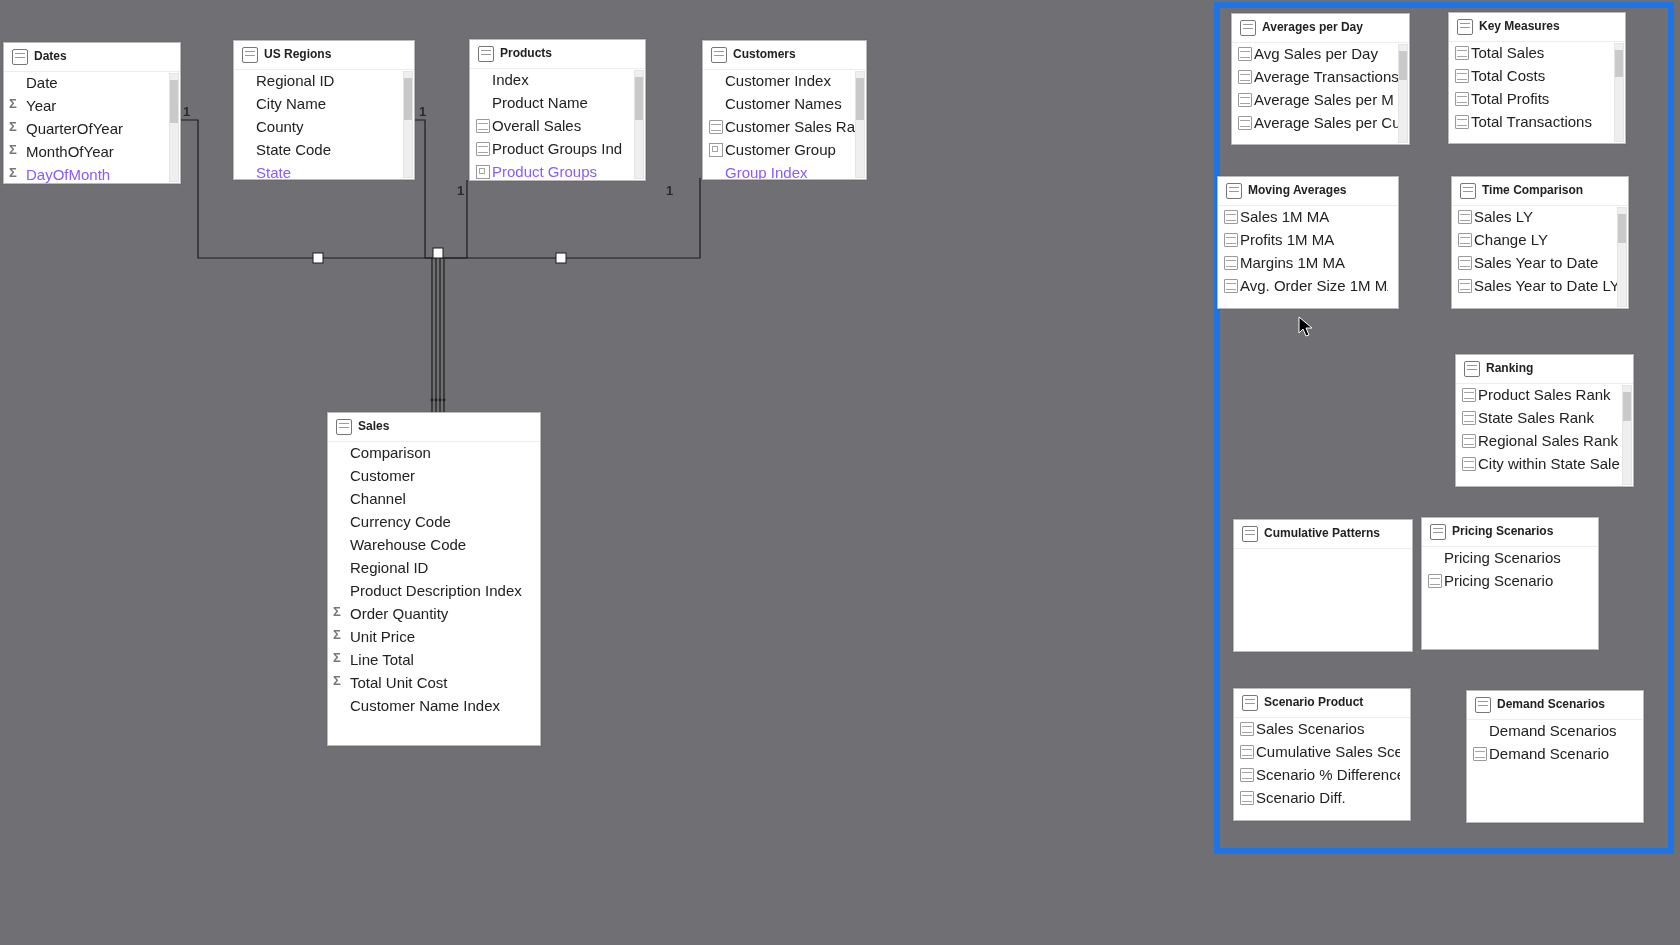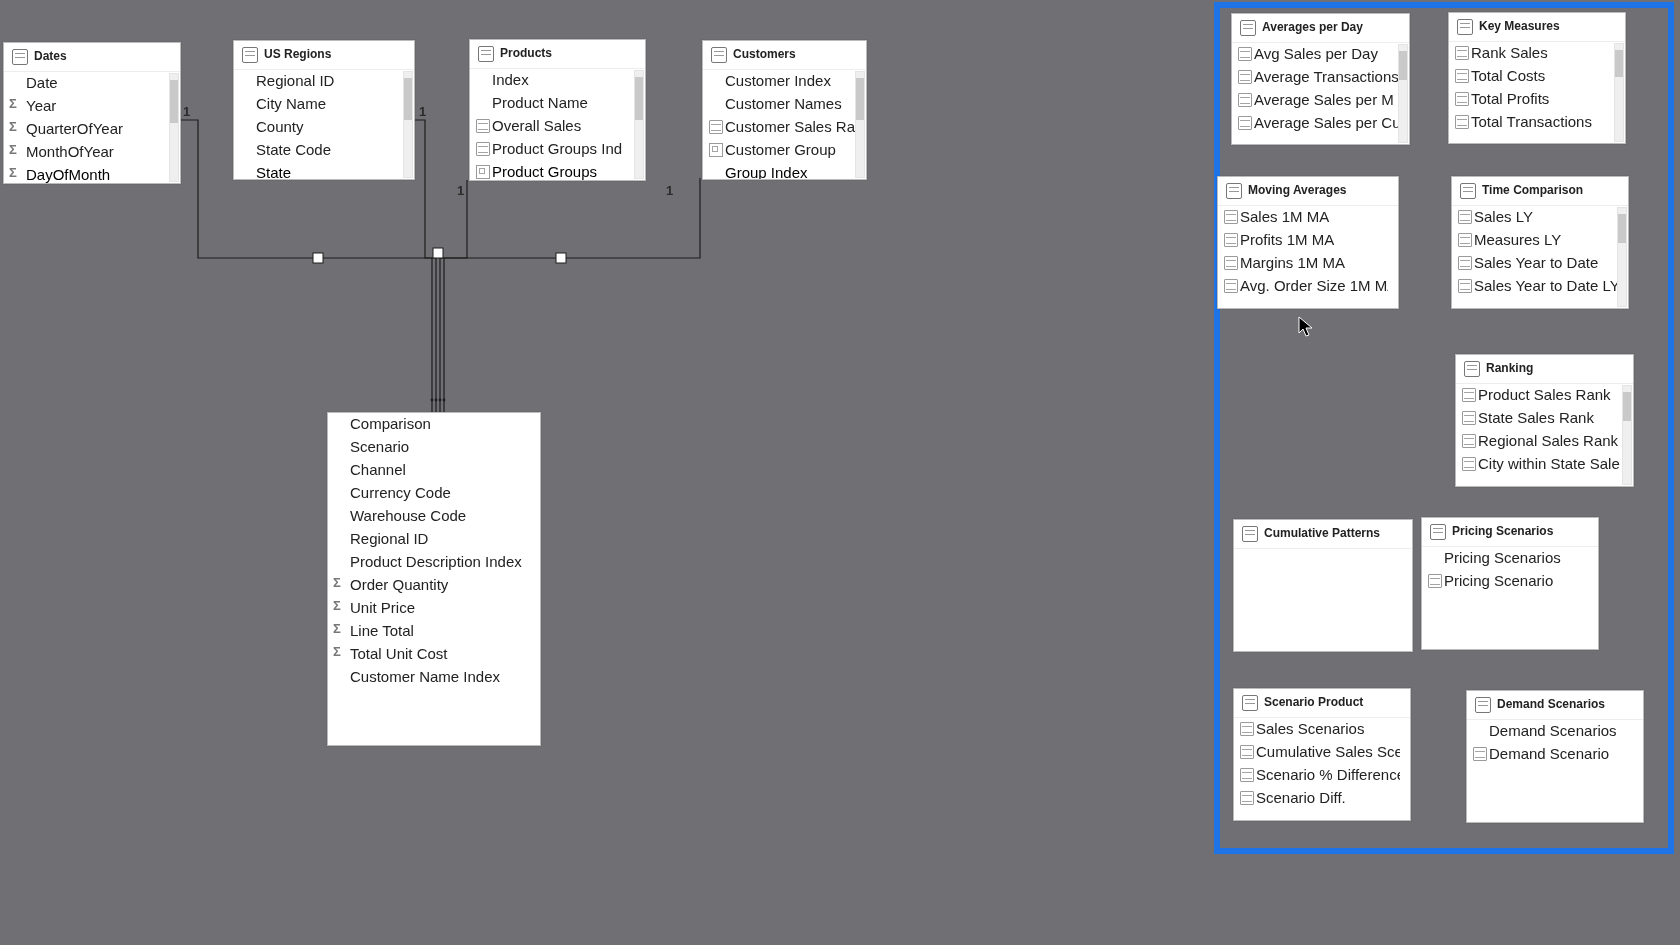--- a/index.html
+++ b/index.html
@@ -7,21 +7,21 @@
   svg.lines{position:absolute;left:0;top:0;width:1680px;height:945px;z-index:0;pointer-events:none}
 
   .tbl{position:absolute;background:#fff;border:1px solid #bbb;box-shadow:0 0 0 1px rgba(0,0,0,.05);z-index:2;display:flex;flex-direction:column}
   .tbl .hdr{display:flex;align-items:flex-start;gap:6px;padding:6px 8px;border-bottom:1px solid #ededed;font-weight:700;font-size:12px;white-space:nowrap;overflow:hidden}
   .tbl .hdr .ico{width:14px;height:14px;border:1.5px solid #777;border-radius:2px;flex:0 0 14px;position:relative}
   .tbl .hdr .ico::before,.tbl .hdr .ico::after{content:"";position:absolute;left:2px;right:2px;height:1px;background:#999}
   .tbl .hdr .ico::before{top:3px}.tbl .hdr .ico::after{top:7px}
   .tbl .body{position:relative;flex:1;overflow:hidden}
   .tbl .rows{position:absolute;left:0;top:0;right:10px;bottom:0;overflow:hidden}
   .tbl .row{display:flex;align-items:center;gap:6px;padding:2px 10px 4px 22px;white-space:nowrap;overflow:hidden;font-size:15px;position:relative}
-  .tbl .row.cut{color:#000000}
+  .tbl .row.cut{color:#8b5cf6}
   .tbl .row .fico{position:absolute;left:6px;top:4px;width:12px;height:12px}
   .fico.sigma::before{content:"\03A3";position:absolute;left:-1px;top:-3px;font-size:13px;color:#777;font-weight:600}
   .fico.calc{border:1px solid #9a9a9a;border-radius:1px}
   .fico.calc::before{content:"";position:absolute;left:1px;right:1px;top:3px;height:1px;background:#a5a5a5}
   .fico.calc::after{content:"";position:absolute;left:1px;right:1px;bottom:2px;height:1px;background:#a5a5a5}
   .fico.group{border:1px solid #9a9a9a}
   .fico.group::before{content:"";position:absolute;left:2px;top:2px;width:4px;height:4px;border:1px solid #a5a5a5}
 
   .tbl .sb{position:absolute;right:1px;top:1px;bottom:1px;width:8px;background:#efefef;border:1px solid #e4e4e4}
   .tbl .sb .thumb{position:absolute;left:0;right:0;background:#c9c9c9;height:40%;top:6%}
@@ -188,27 +188,31 @@
             <span>Group Index</span>
           </div>
         </div>
       <div class="sb">
           <div class="thumb"></div>
         </div>
       </div>
   </div>
 
   <div class="tbl" style="left:327px;top:412px;width:212px;height:332px">
+    <div class="hdr">
+        <span class="ico"></span>
+      <span>Sales</span>
+      </div>
     <div class="body">
         <div class="rows">
           <div class="row">
             <span>Comparison</span>
           </div>
           <div class="row">
-            <span>Scenario</span>
+            <span>Customer</span>
           </div>
           <div class="row">
             <span>Channel</span>
           </div>
           <div class="row">
             <span>Currency Code</span>
           </div>
           <div class="row">
             <span>Warehouse Code</span>
           </div>
@@ -274,21 +278,21 @@
 
   <div class="tbl" style="left:1448px;top:12px;width:176px;height:130px">
     <div class="hdr">
         <span class="ico"></span>
       <span>Key Measures</span>
       </div>
     <div class="body">
         <div class="rows">
           <div class="row">
             <span class="fico calc"></span>
-            <span>Rank Sales</span>
+            <span>Total Sales</span>
           </div>
           <div class="row">
             <span class="fico calc"></span>
             <span>Total Costs</span>
           </div>
           <div class="row">
             <span class="fico calc"></span>
             <span>Total Profits</span>
           </div>
           <div class="row">
@@ -335,21 +339,21 @@
       <span>Time Comparison</span>
       </div>
     <div class="body">
         <div class="rows">
           <div class="row">
             <span class="fico calc"></span>
             <span>Sales LY</span>
           </div>
           <div class="row">
             <span class="fico calc"></span>
-            <span>Measures LY</span>
+            <span>Change LY</span>
           </div>
           <div class="row">
             <span class="fico calc"></span>
             <span>Sales Year to Date</span>
           </div>
           <div class="row">
             <span class="fico calc"></span>
             <span>Sales Year to Date LY</span>
           </div>
         </div>

